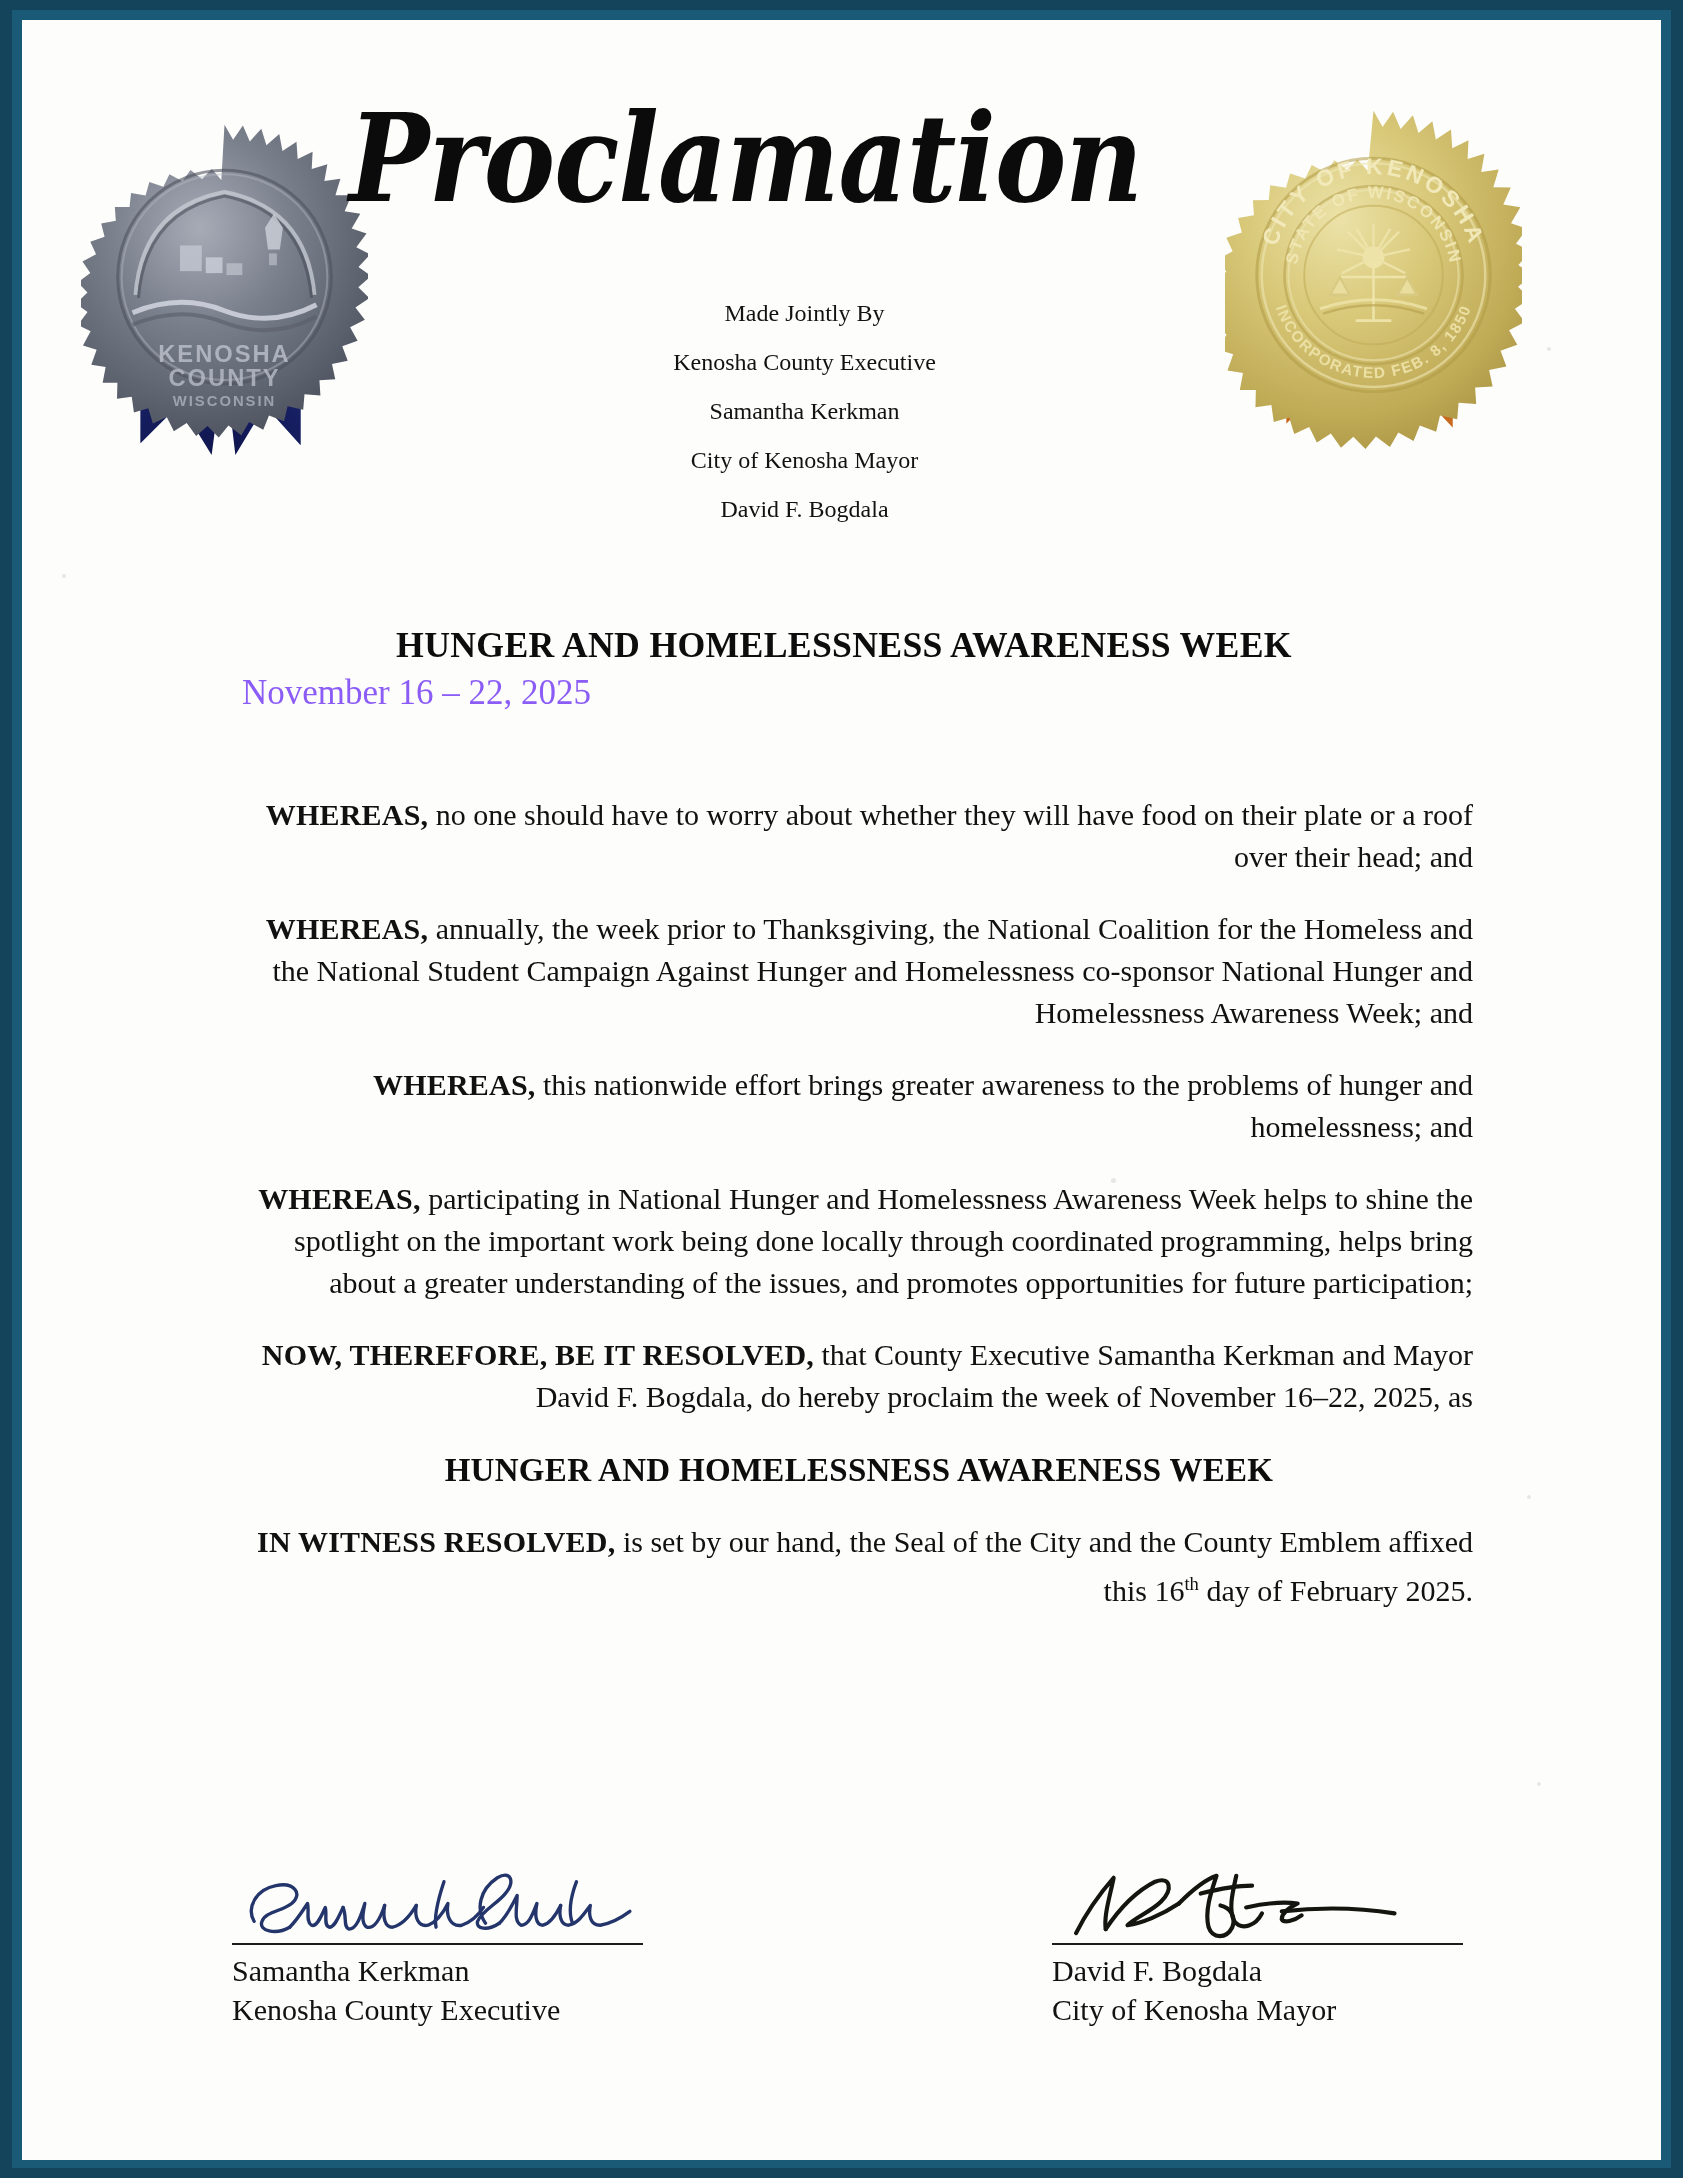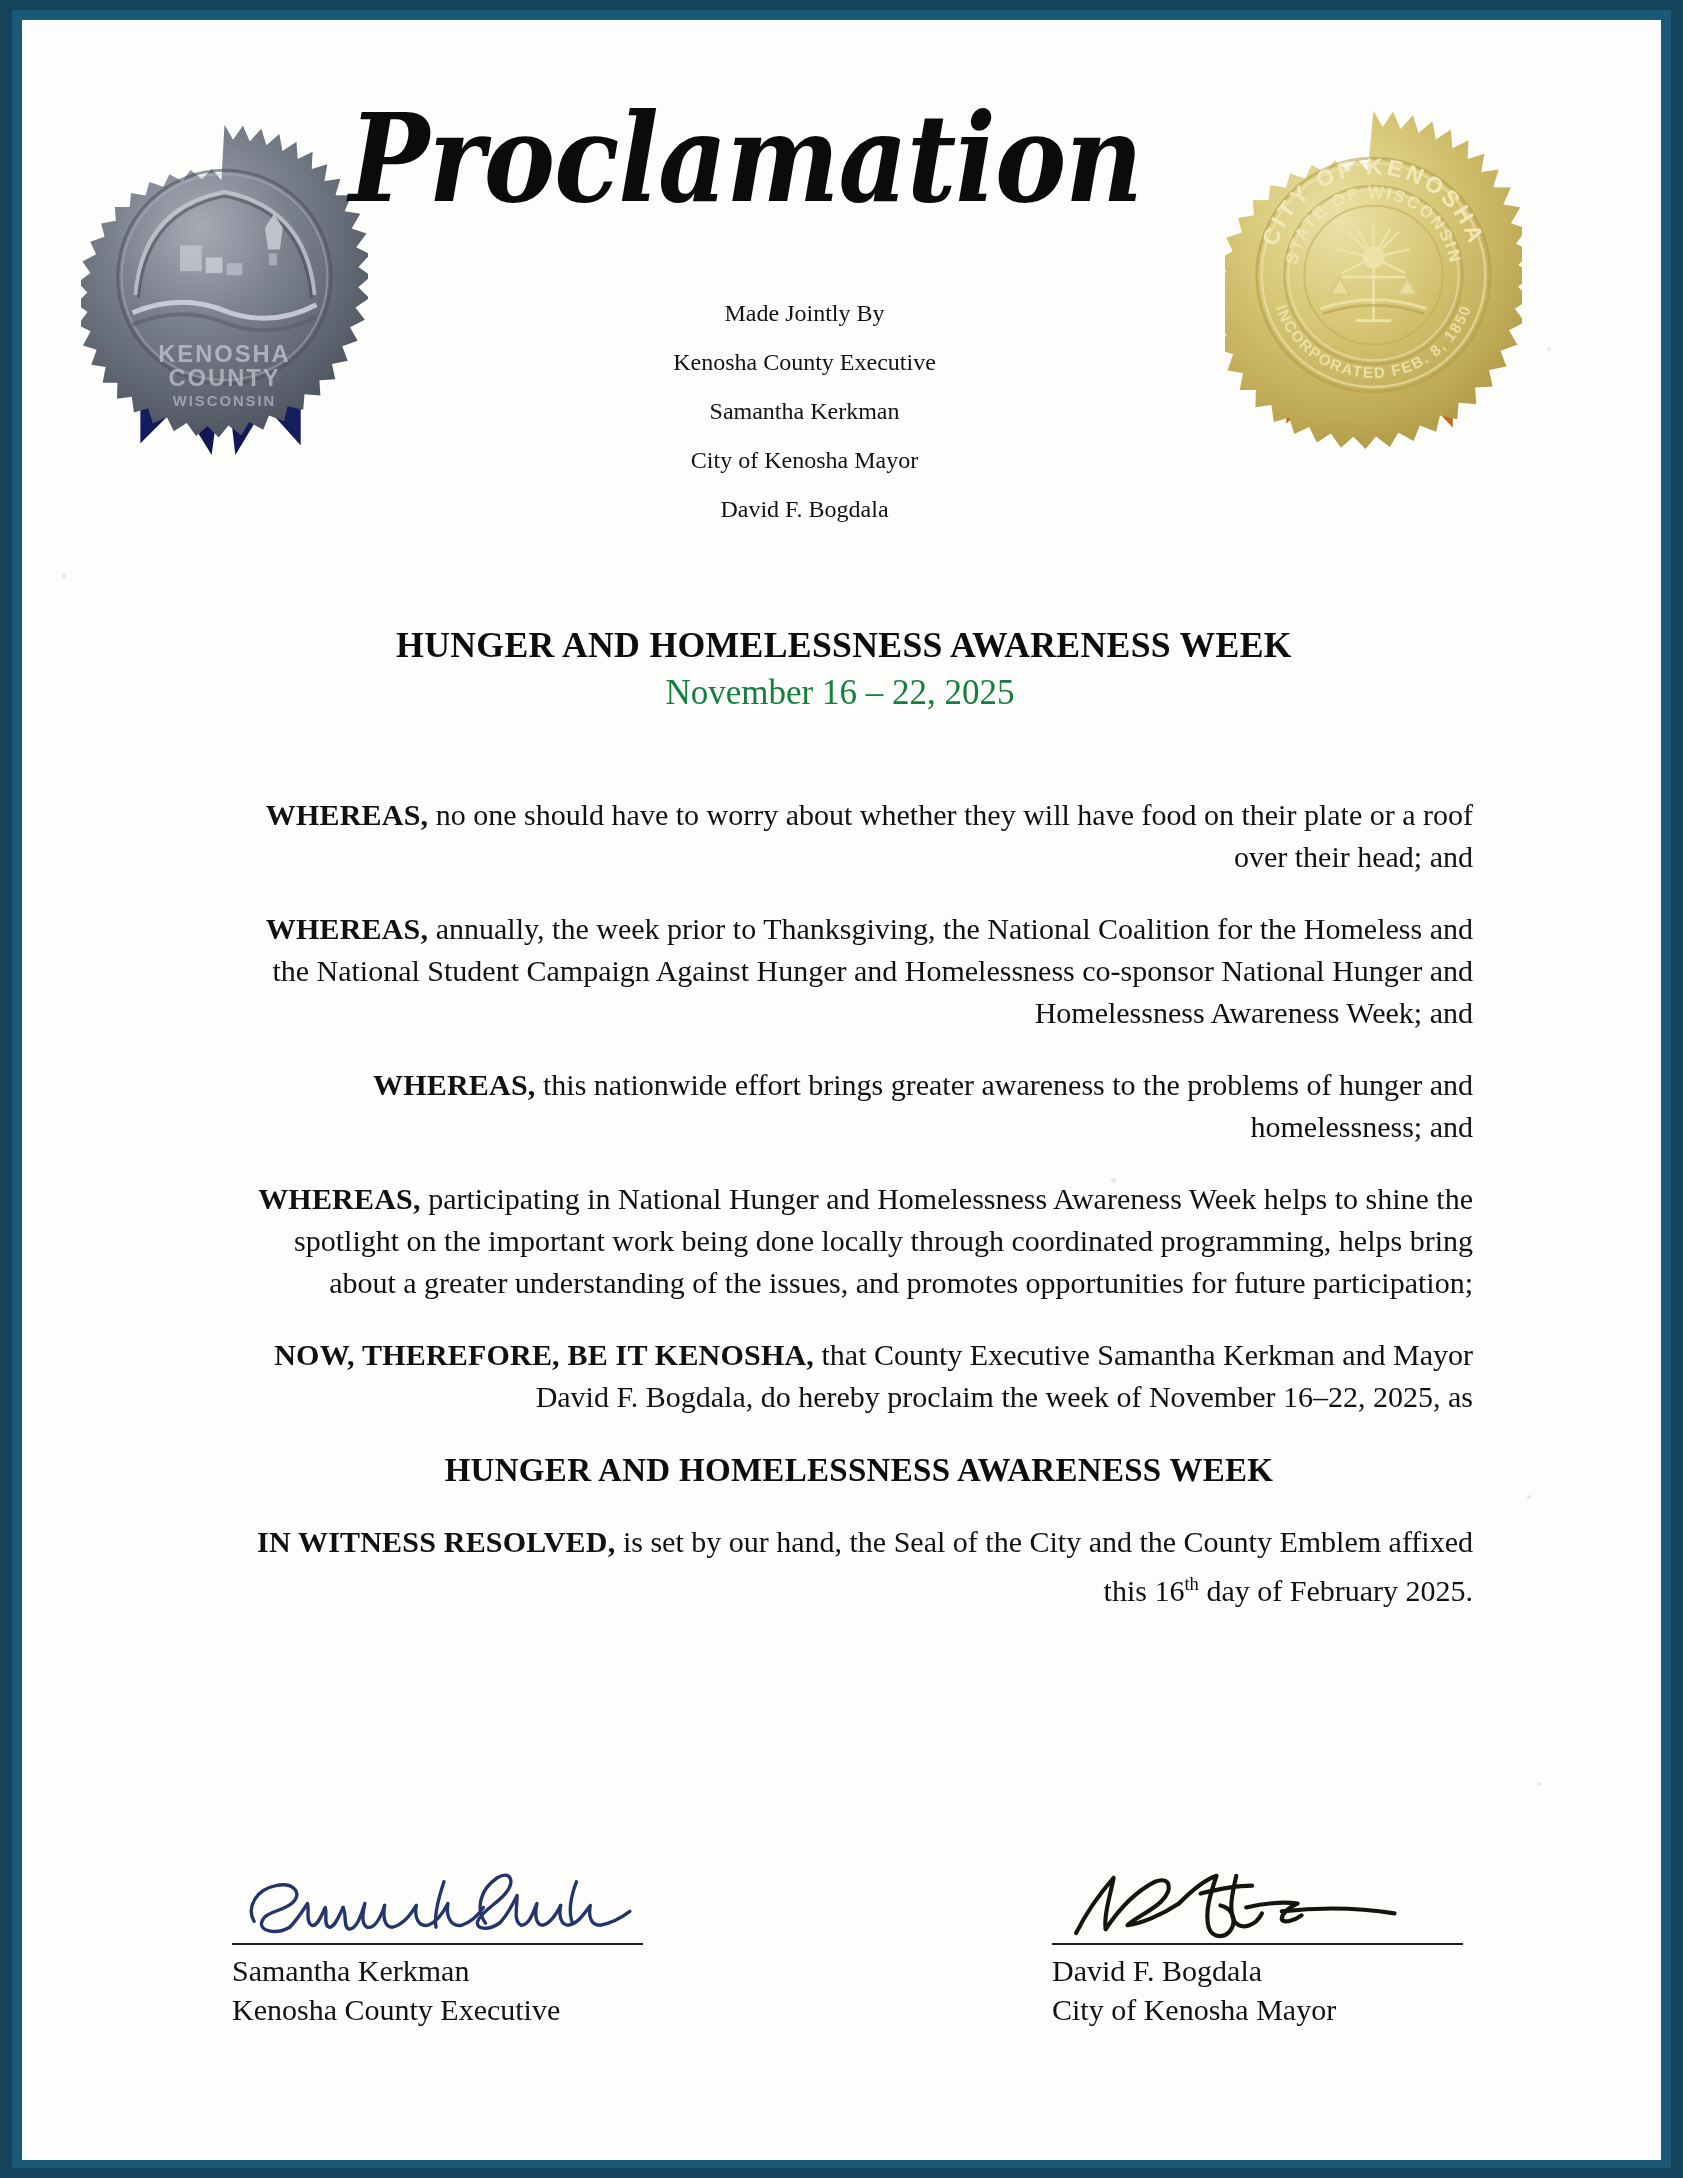--- a/index.html
+++ b/index.html
@@ -88,26 +88,26 @@
     width: 1228px;
     text-align: center;
     font-weight: 700;
     font-size: 35px;
     letter-spacing: 0.3px;
     color: #0d0d0d;
     transform: scaleX(1.02);
   }
   .event-date {
     position: absolute;
-    left: 204px;
+    left: 220px;
     top: 653px;
     width: 1228px;
-    text-align: center;
+    text-align: left;
     font-size: 35px;
-    color: #15803d;
+    color: #8b5cf6;
   }
 
   
   .body-wrap {
     position: absolute;
     left: 223px;
     top: 744px;
     width: 1228px;
   }
   .para {
@@ -381,21 +381,21 @@
 
       <p class="para">
         <b>WHEREAS,</b><span> this nationwide effort brings greater awareness to the problems of hunger and homelessness; and</span>
       </p>
 
       <p class="para">
         <b>WHEREAS,</b><span> participating in National Hunger and Homelessness Awareness Week helps to shine the spotlight on the important work being done locally through coordinated programming, helps bring about a greater understanding of the issues, and promotes opportunities for future participation;</span>
       </p>
 
       <p class="para">
-        <b>NOW, THEREFORE, BE IT KENOSHA,</b><span> that County Executive Samantha Kerkman and Mayor David F. Bogdala, do hereby proclaim the week of November 16–22, 2025, as</span>
+        <b>NOW, THEREFORE, BE IT RESOLVED,</b><span> that County Executive Samantha Kerkman and Mayor David F. Bogdala, do hereby proclaim the week of November 16–22, 2025, as</span>
       </p>
 
       <div class="center-head">HUNGER AND HOMELESSNESS AWARENESS WEEK</div>
 
 
       <p class="para">
         <b>IN WITNESS RESOLVED,</b><span> is set by our hand, the Seal of the City and the County Emblem affixed this 16</span><sup class="ord">th</sup><span> day of February 2025.</span>
       </p>
     </div>
 

